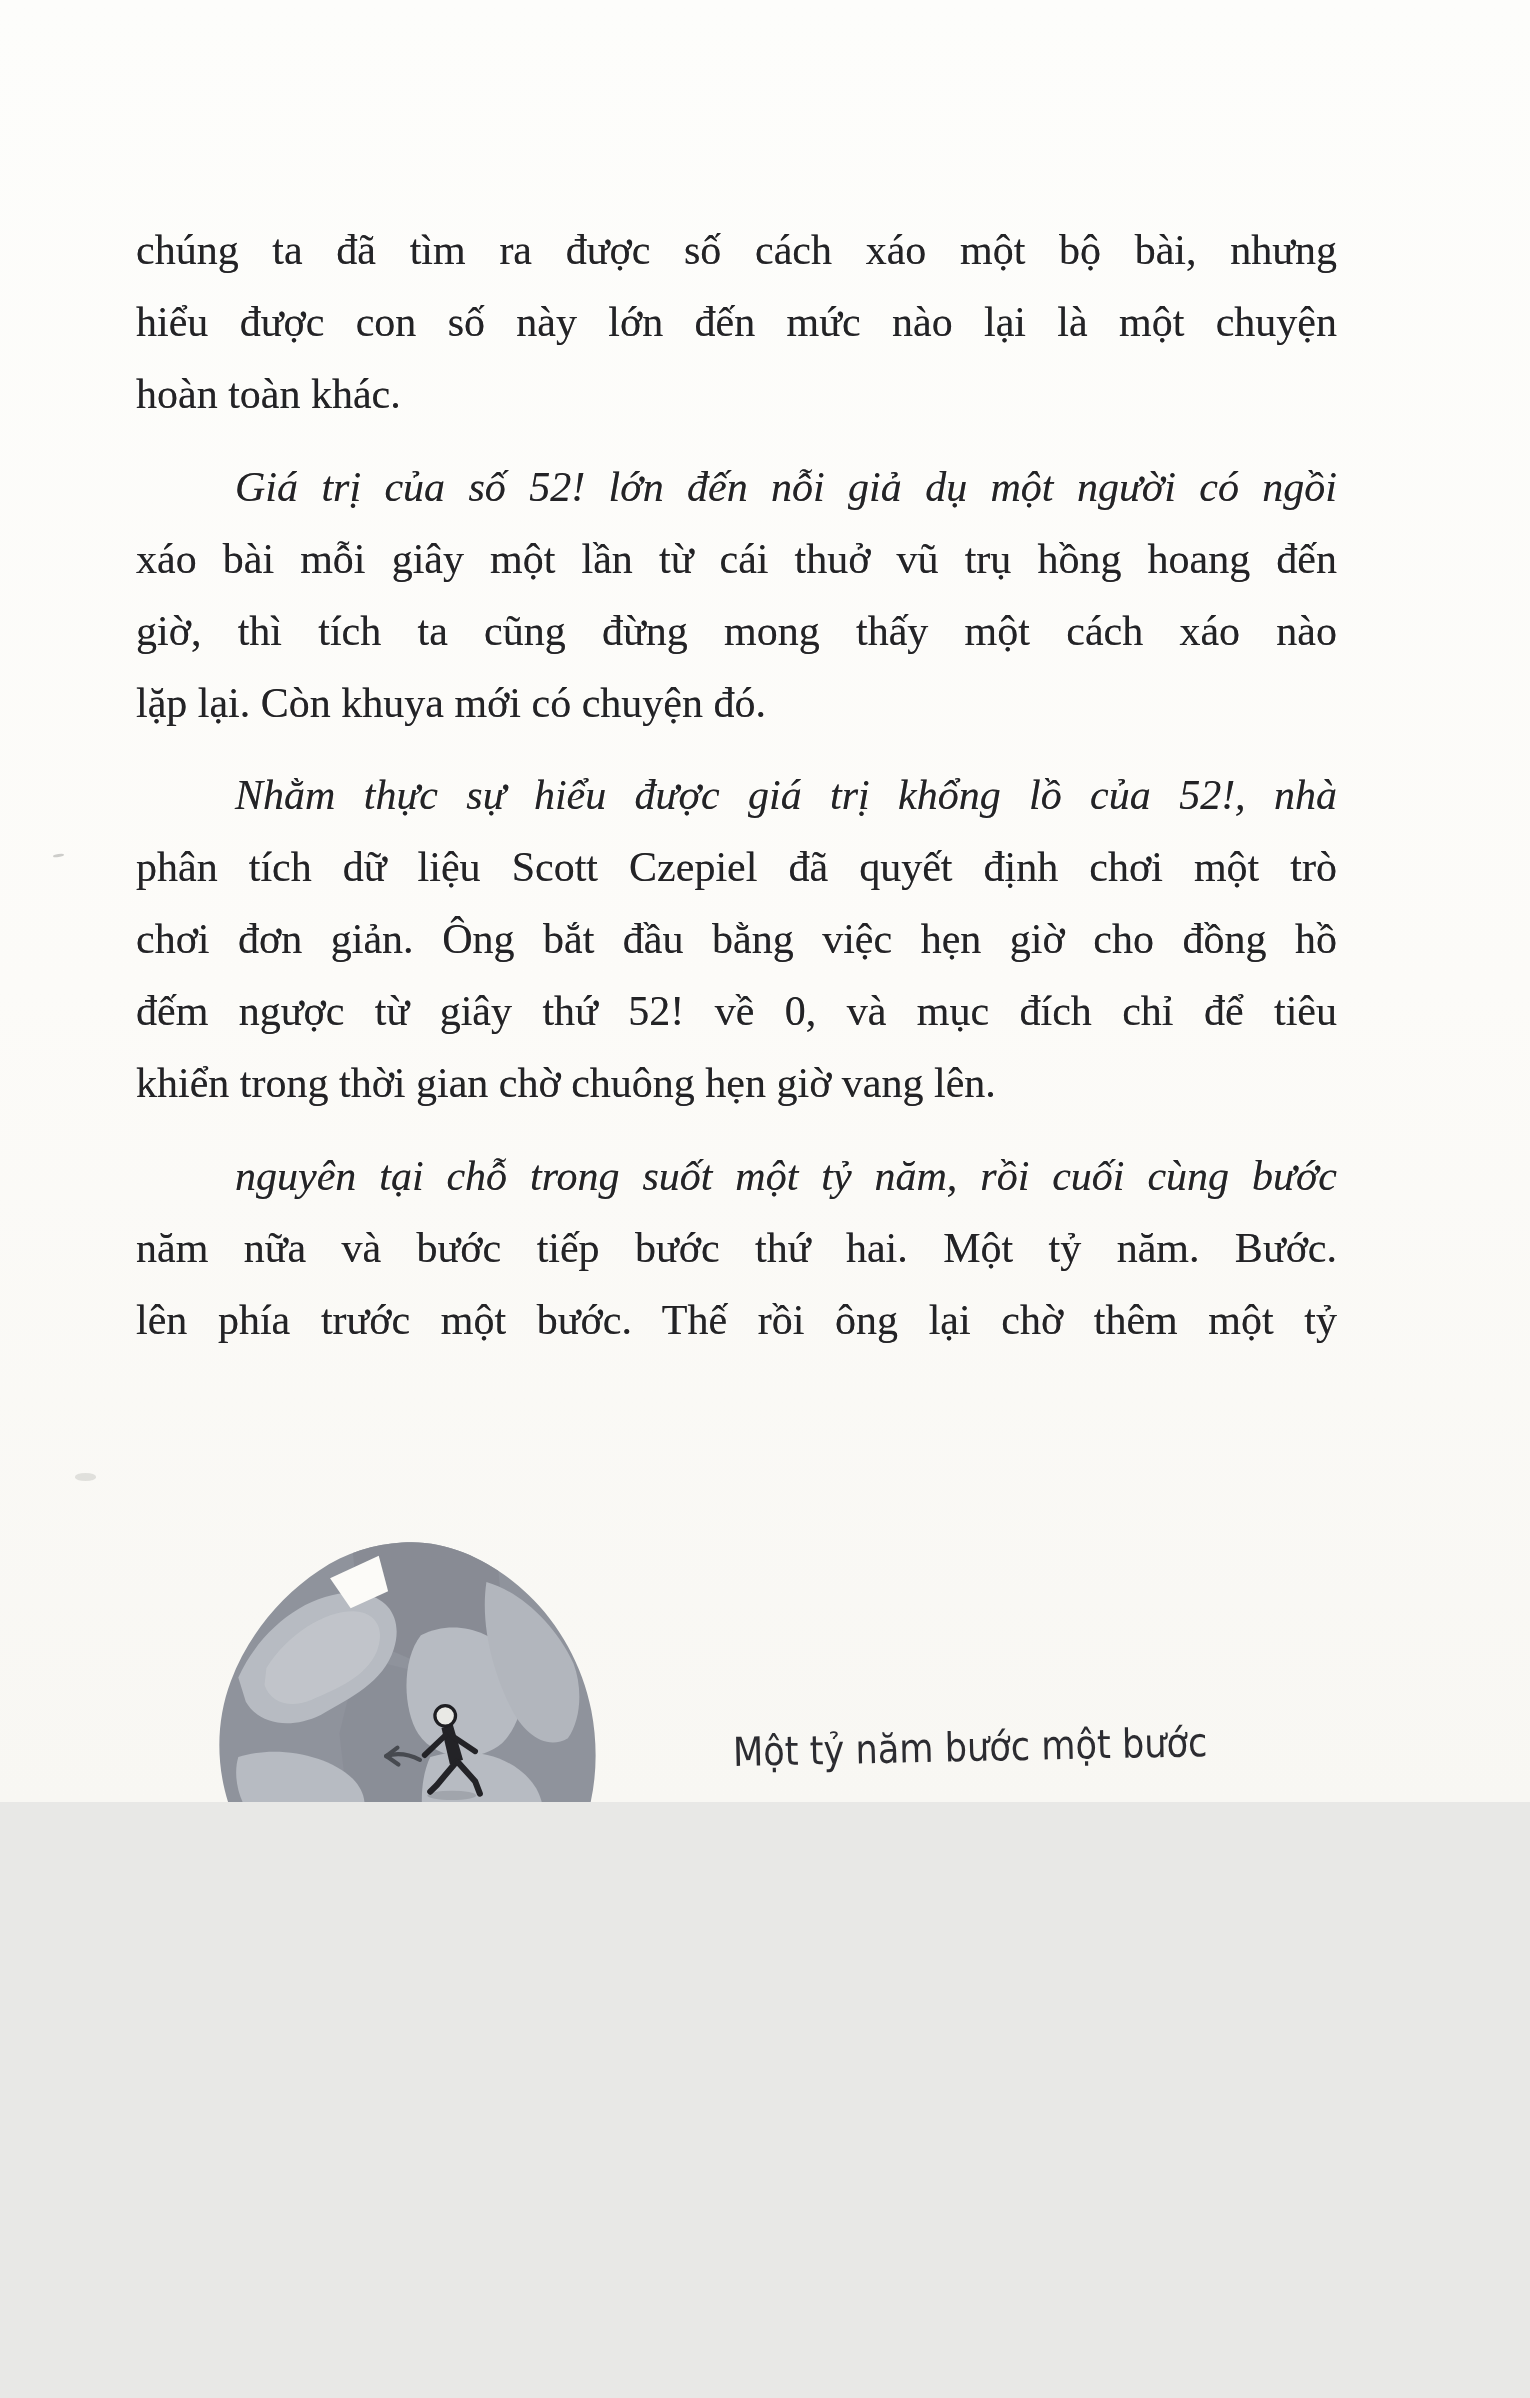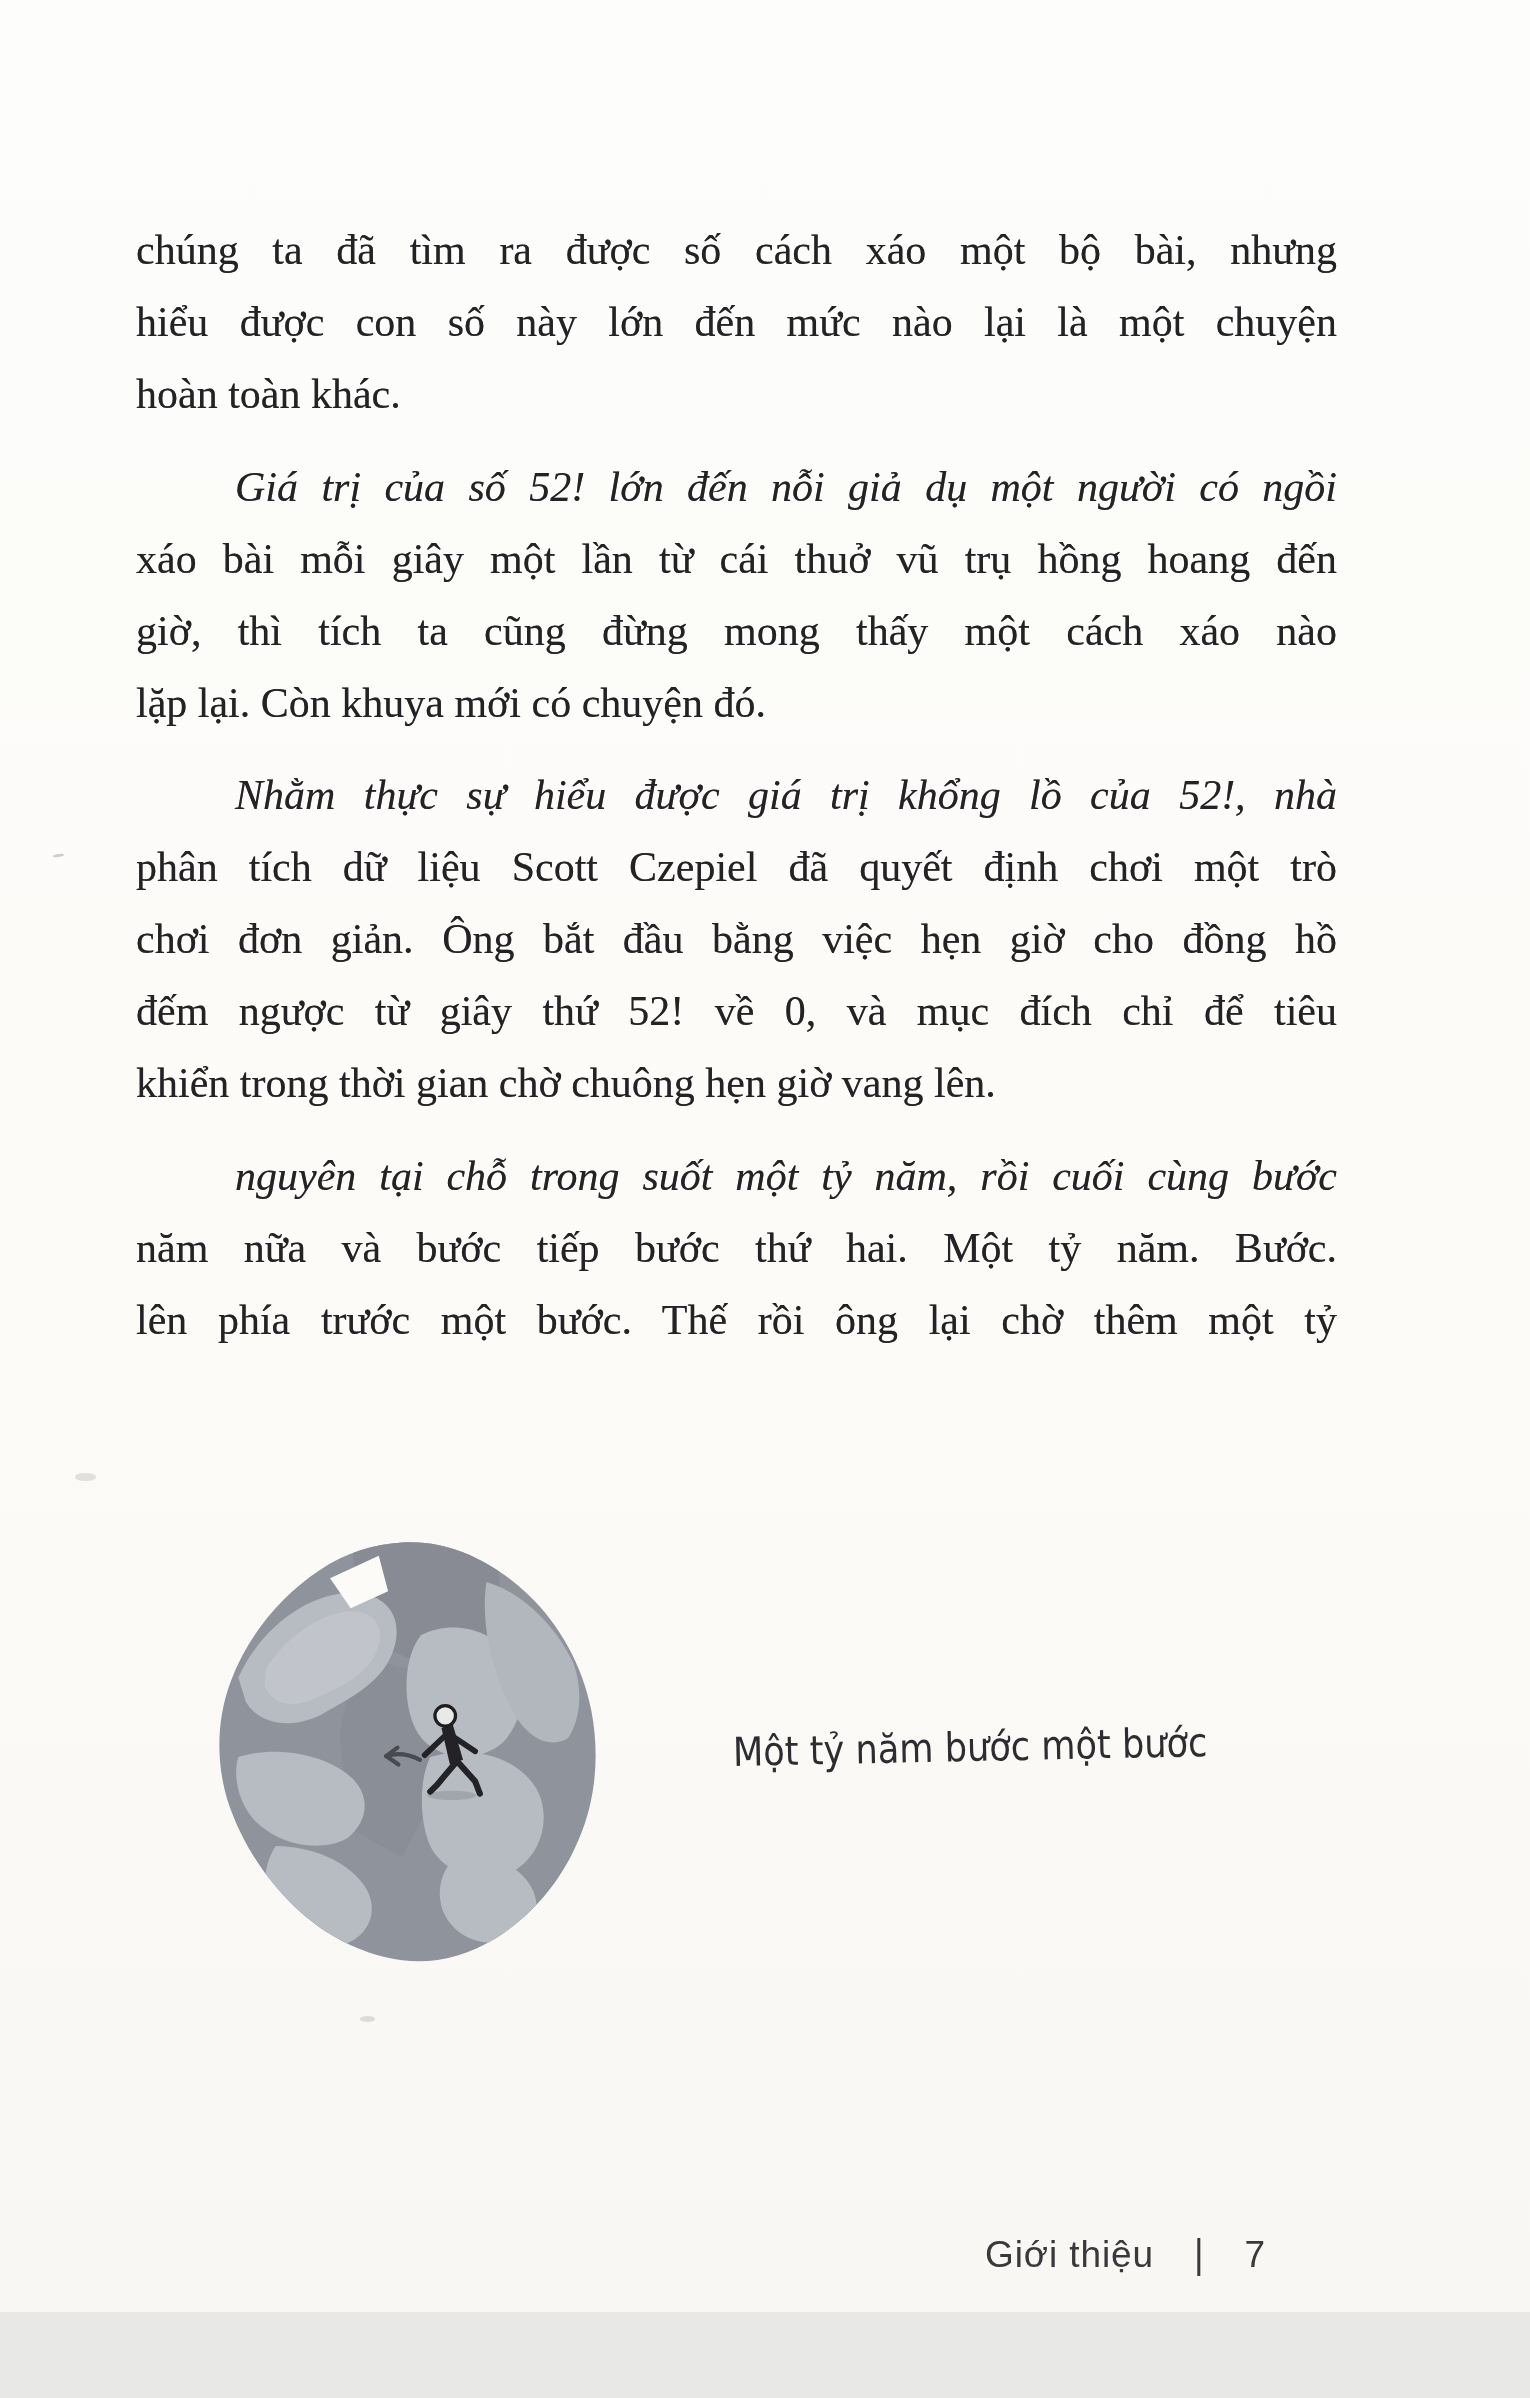--- a/index.html
+++ b/index.html
@@ -1,17 +1,17 @@
 <!DOCTYPE html>
 <html style="font-size:15px"><head>
 <meta charset="utf-8">
 <style>
   html,body { margin:0; padding:0; background:#e8e8e6; }
   .page {
-    position:relative; width:1531px; height:2312px; overflow:hidden;
+    position:relative; width:1531px; height:1802px; overflow:hidden;
     background:
       linear-gradient(180deg, #fdfdfb 0%, #fcfbf8 55%, #f8f7f3 100%);
   }
   
   .body-text {
     position:absolute; left:136px; top:214px; width:1201px;
     font-family:"Liberation Serif","DejaVu Serif",serif;
     font-size:42px; color:#232326;
     text-shadow:0 0 0.6px rgba(35,35,38,0.55);
   }

